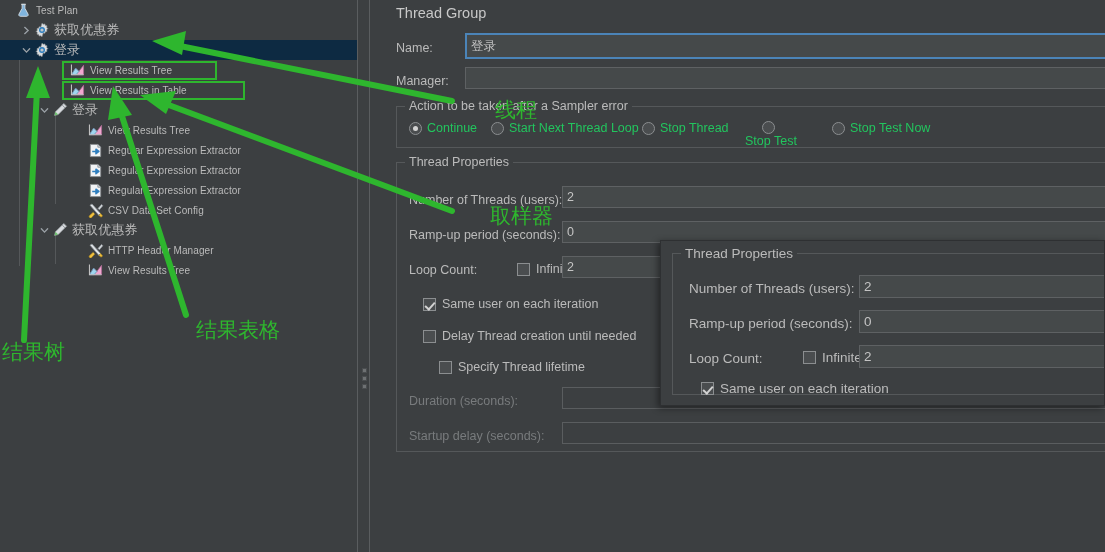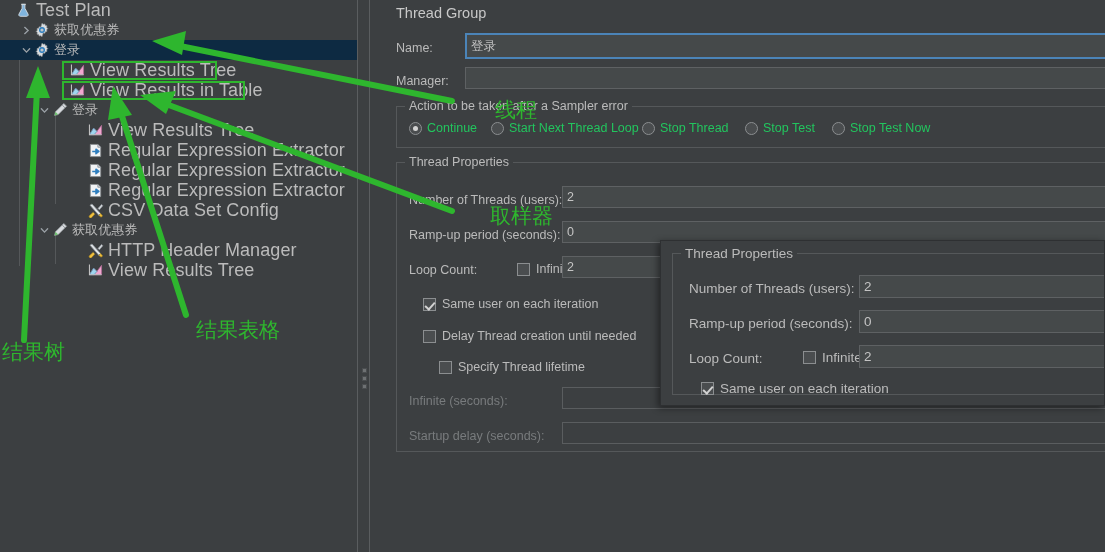--- a/index.html
+++ b/index.html
@@ -44,21 +44,21 @@
   }
   .tree-toggle svg { display: block; }
   .tree-icon {
     width: 17px; height: 17px;
     flex: 0 0 17px;
     display: flex; align-items: center; justify-content: center;
     margin-right: 4px;
   }
   .tree-icon svg { display: block; }
   .tree-label {
-    font-size: 18px;
+    font-size: 10px;
     color: #bbbbbb;
     letter-spacing: .1px;
   }
   .tree-label.cjk { font-size: 13px; }
 
   
   .guide {
     position: absolute;
     width: 1px;
     background: #55585a;
@@ -452,21 +452,21 @@
             <span class="radio-text">Continue</span>
           </div>
           <div class="radio-item" style="left: 94px; top: 14px;">
             <span class="radio-mark"></span>
             <span class="radio-text">Start Next Thread Loop</span>
           </div>
           <div class="radio-item" style="left: 245px; top: 14px;">
             <span class="radio-mark"></span>
             <span class="radio-text">Stop Thread</span>
           </div>
-          <div class="radio-item" style="left: 348px; top: 14px;">
+          <div class="radio-item" style="left: 348px; top: 14px; flex-direction: column;">
             <span class="radio-mark"></span>
             <span class="radio-text">Stop Test</span>
           </div>
           <div class="radio-item" style="left: 435px; top: 14px;">
             <span class="radio-mark"></span>
             <span class="radio-text">Stop Test Now</span>
           </div>
         </div>
     </div>
 
@@ -494,21 +494,21 @@
           <div class="check-item" style="left: 26px; top: 166px;">
             <span class="check-mark"></span>
             <span class="check-text">Delay Thread creation until needed</span>
           </div>
           <div class="check-item" style="left: 26px; top: 197px; padding-left: 16px;">
             <span class="check-mark"></span>
             <span class="check-text">Specify Thread lifetime</span>
           </div>
         </div>
 
-      <div class="field-label disabled" style="left:12px; top:231px;">Infinite (seconds):</div>
+      <div class="field-label disabled" style="left:12px; top:231px;">Duration (seconds):</div>
       <div class="text-input disabled" style="left:165px; top:224px; width:570px; height:22px;"></div>
 
       <div class="field-label disabled" style="left:12px; top:266px;">Startup delay (seconds):</div>
       <div class="text-input disabled" style="left:165px; top:259px; width:570px; height:22px;"></div>
     </div>
   </div>
 
   <div id="overlay-popup">
     <div class="groupbox" style="left:11px; top:12px; width:600px; height:142px;">
       <div class="groupbox-title">Thread Properties</div>

